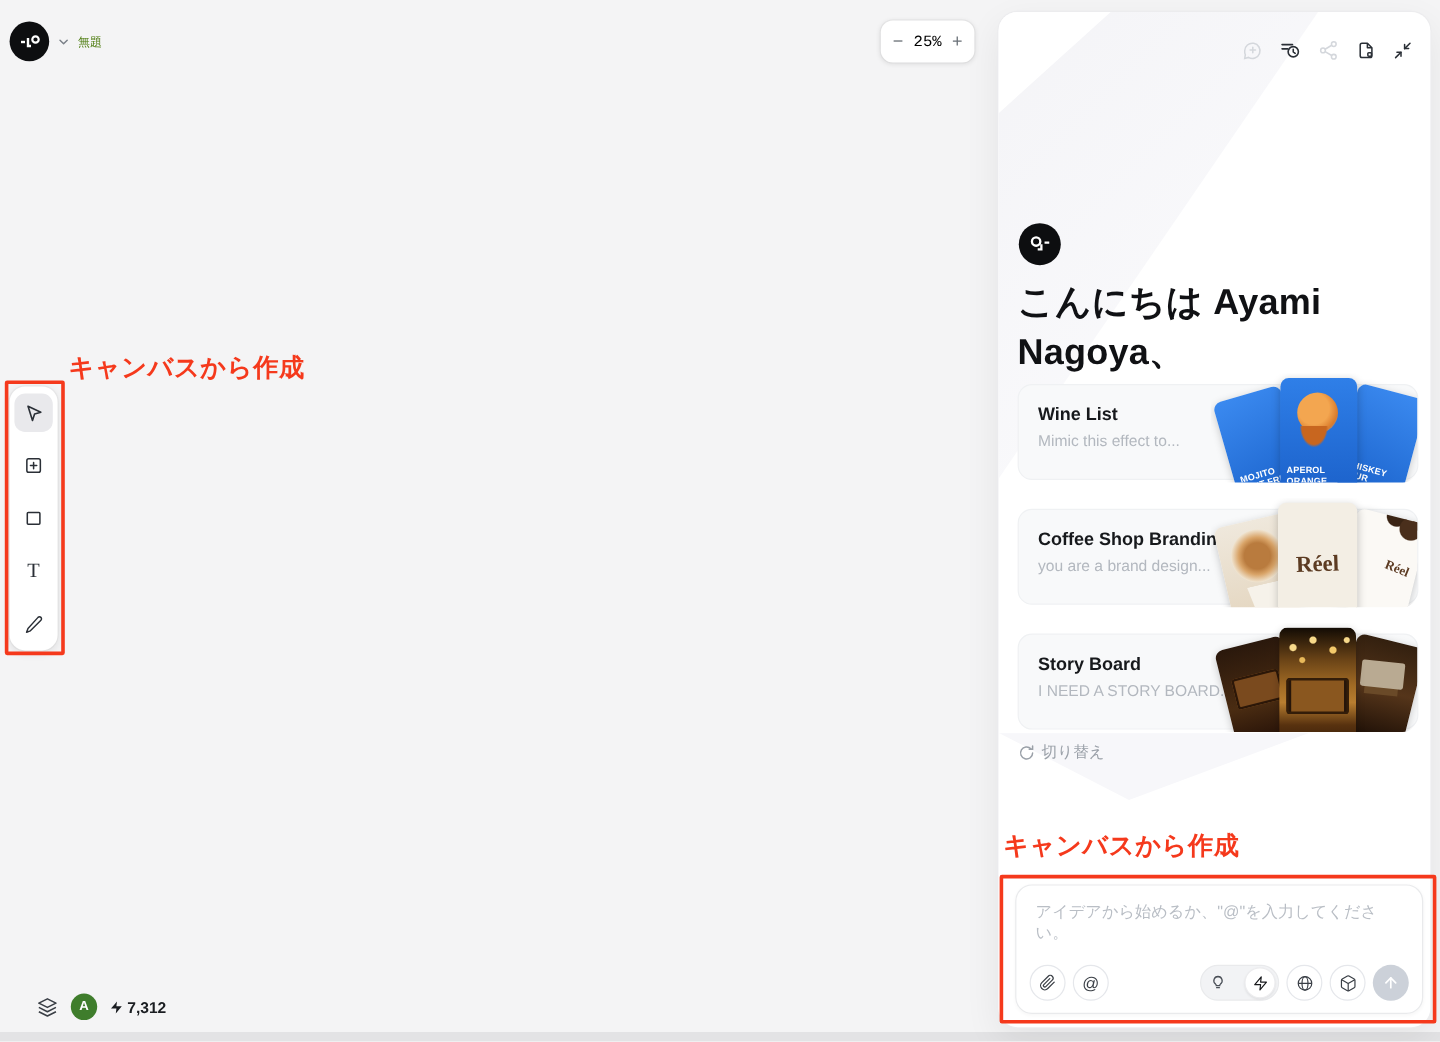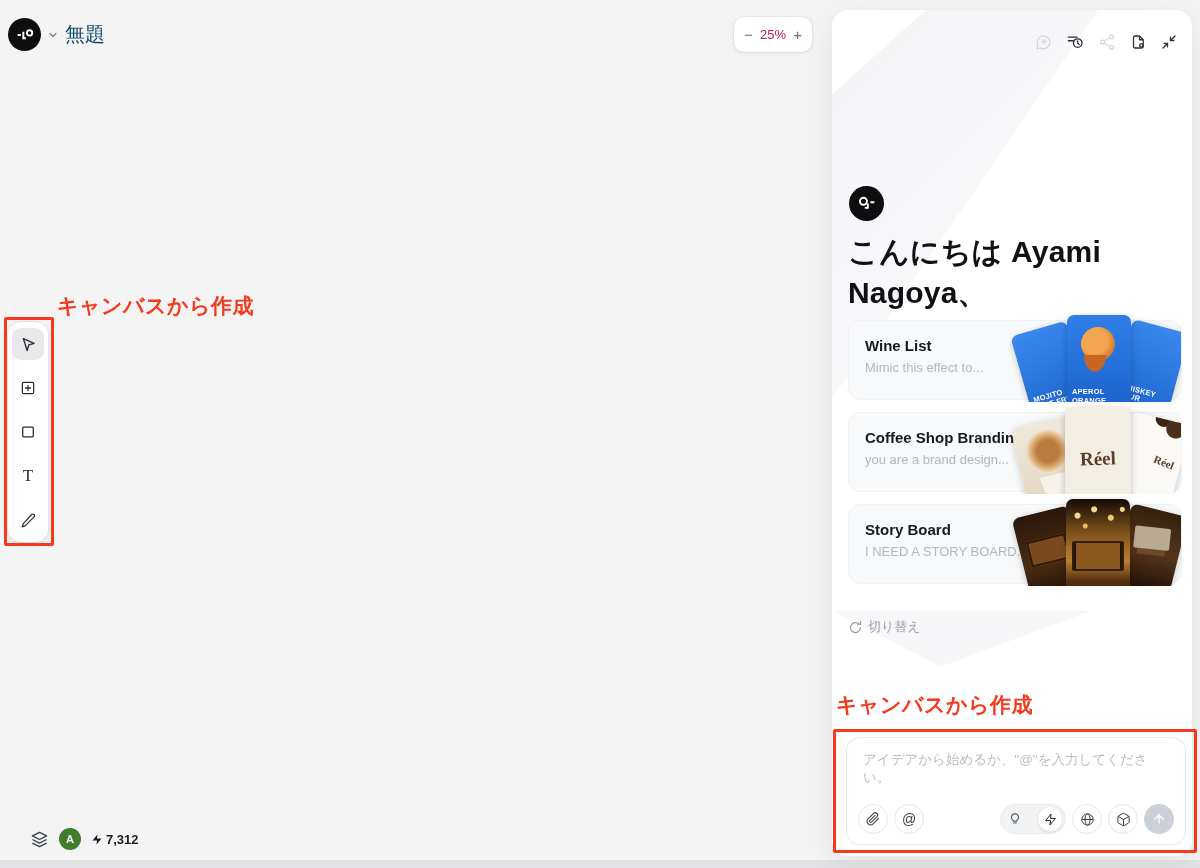--- a/index.html
+++ b/index.html
@@ -10,27 +10,27 @@
     font-family:"Liberation Sans", sans-serif;
     color:#1f2227;
   }
   svg { display:block; }
 
   
   .topbar { position:absolute; left:8px; top:18px; display:flex; align-items:center; gap:6px; }
   .logo-circle { width:33px; height:33px; border-radius:50%; background:#0d0e10; color:#fff;
     display:flex; align-items:center; justify-content:center; font-weight:800; font-size:10px; letter-spacing:0.5px; cursor:pointer;}
   .chev { color:#7a8088; }
-  .doc-title { font-size:20px; color:#0c4a6e;text-align:right; }
+  .doc-title { font-size:10px; color:#4d7c0f;text-align:right; }
 
   .zoom-pill { position:absolute; left:734px; top:17px; width:78px; height:35px; background:#fff;
     border-radius:10px; box-shadow:0 1px 4px rgba(0,0,0,.10), 0 0 0 1px rgba(0,0,0,.03);
     display:flex; align-items:center; justify-content:space-between; padding:0 10px; }
   .zoom-btn { color:#6a7077; font-size:15px; cursor:pointer; background:none; border:none; font-family:inherit;}
-  .zoom-val { font-size:13px; color:#be185d; }
+  .zoom-val { font-size:13px; color:#000000;font-family:Liberation Mono, monospace; }
 
   
   .left-toolbar { position:absolute; left:8px; top:322px; width:40px; height:220px; background:#fff;
     border-radius:13px; box-shadow:0 2px 8px rgba(0,0,0,.10), 0 0 0 1px rgba(0,0,0,.03);
     display:flex; flex-direction:column; align-items:center; justify-content:space-between; padding:6px 0; }
   .tool-btn { width:32px; height:32px; border-radius:9px; display:flex; align-items:center; justify-content:center;
     color:#2a2f36; cursor:pointer; background:none; border:none; }
   .tool-btn.active { background:#e9e9ec; }
   .tool-glyph-t { font-family:"Liberation Serif", serif; font-size:17px; color:#2a2f36; font-weight:400; }
 
@@ -64,21 +64,21 @@
   .panel-header { position:absolute; top:22px; right:14px; display:flex; align-items:center; gap:13px; z-index:5; }
   .ph-ico { cursor:pointer; }
   .ico-dim { color:#d4d7dc; }
   .ico-dark { color:#2a2f36; }
 
   .bot-avatar { position:absolute; left:17px; top:176px; width:35px; height:35px; border-radius:50%;
     background:#0d0e10; display:flex; align-items:center; justify-content:center; }
   .greet-title { position:absolute; left:16px; top:222px; font-size:30px; font-weight:700; color:#101114; letter-spacing:0.2px; }
   .greet-sub { position:absolute; left:16px; top:264px; font-size:18px; color:#a9aeb6; }
 
-  .cards { position:absolute; left:16px; top:310px; width:334px; display:flex; flex-direction:column; gap:12px; z-index:4; }
+  .cards { position:absolute; left:16px; top:310px; width:334px; display:flex; flex-direction:column; gap:24px; z-index:4; }
   .sug-card { position:relative; height:80px; background:#f8f9fa; border:1px solid #eff1f3; border-radius:12px;
     padding:16px 0 0 16px; cursor:pointer; }
   .sug-title { font-size:15px; font-weight:700; color:#17191c; }
   .sug-sub { font-size:13px; color:#b3b8bf; margin-top:6px; }
 
   .preview { position:absolute; right:0; top:-10px; bottom:-3px; width:172px; overflow:hidden;
     border-radius:0 12px 12px 0; pointer-events:none; }
   .mini { position:absolute; border-radius:7px; box-shadow:0 2px 7px rgba(0,0,0,.22); overflow:hidden; }
   .mini-txt { position:absolute; left:5px; bottom:5px; right:4px; color:#fff; font-weight:800; font-size:7.5px;
     line-height:1.15; text-transform:uppercase; letter-spacing:0.2px; }

